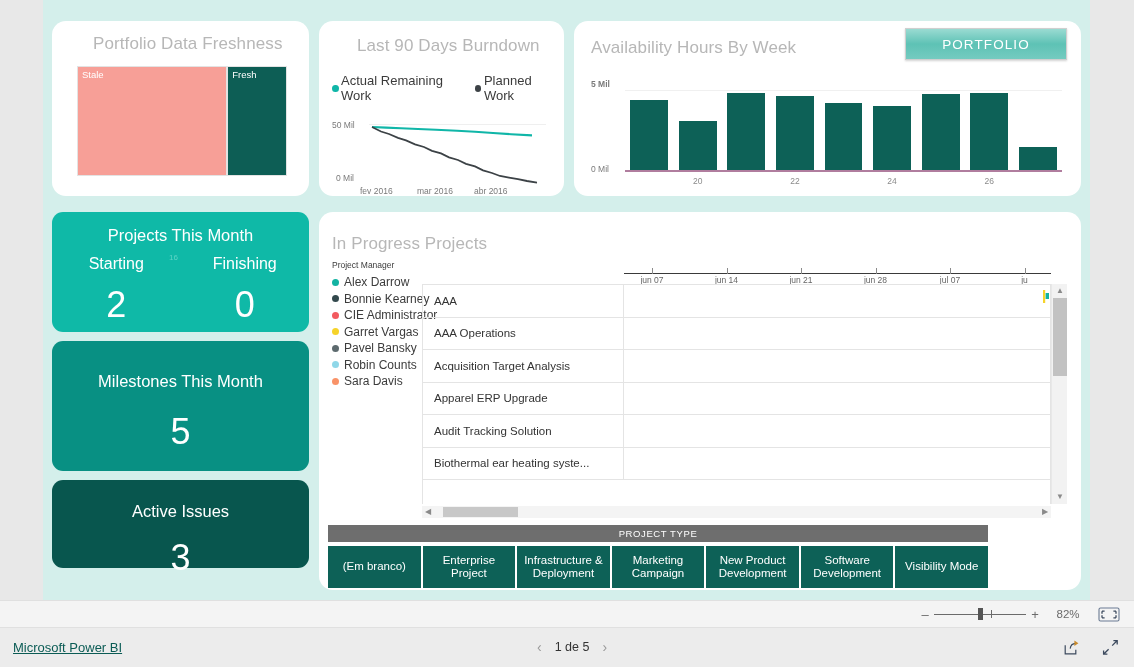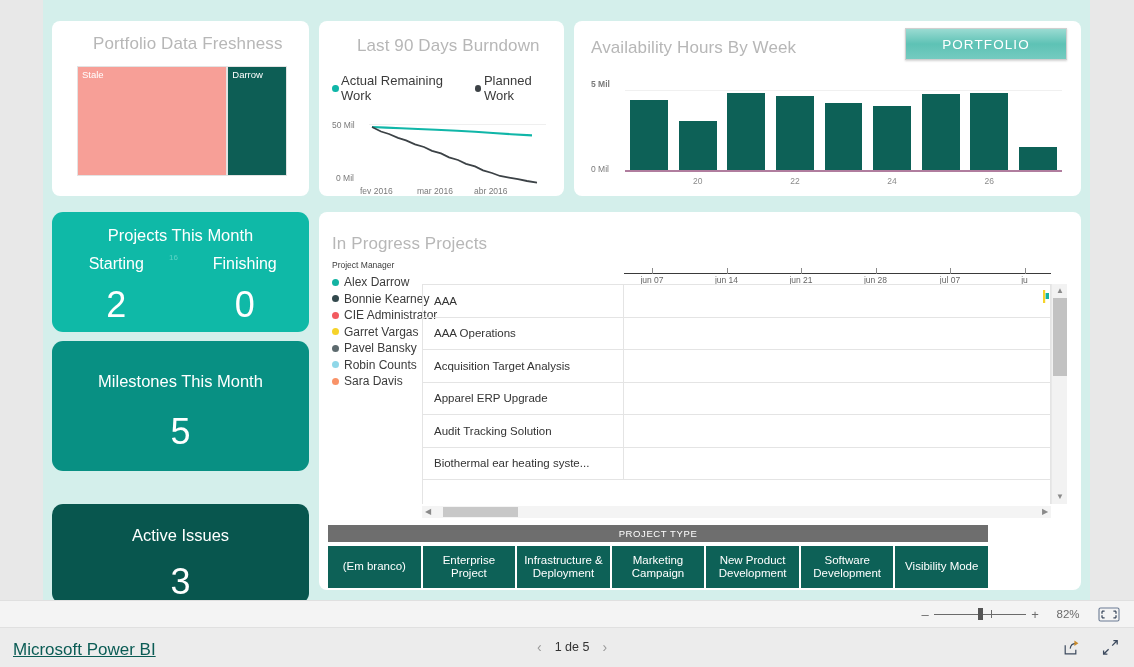--- a/index.html
+++ b/index.html
@@ -11,21 +11,21 @@
   }
   #app { position: relative; width: 1134px; height: 667px; }
 
   
   #canvas {
     position: absolute; left: 43px; top: 0; width: 1047px; height: 600px;
     background: #d4efeb;
   }
 
   .card {
-    position: absolute; background: #ffffff; border-radius: 8px;
+    position: absolute; background: #ffffff; border-radius: 14px;
   }
   .viz-title {
     position: absolute; font-size: 17px; color: #b7b7b7; font-weight: 400;
     letter-spacing: .1px; white-space: nowrap;
   }
 
   
   #freshness { left: 9px; top: 21px; width: 257px; height: 175px; }
   #freshness .viz-title { left: 41px; top: 13px; }
   .tm-wrap { position: absolute; left: 25px; top: 45px; width: 210px; height: 110px; display: flex; }
@@ -54,21 +54,21 @@
   .bars-area { position: absolute; left: 51px; top: 62px; width: 437px; height: 89px; }
   .gridline { position: absolute; left: 0; right: 0; height: 1px; background: #f0f0f0; }
   .baseline { position: absolute; left: 0; right: 0; bottom: 0; height: 2px; background: #b07d9e; }
   .bar { position: absolute; bottom: 2px; background: #0d6157; }
   .btick { position: absolute; font-size: 8.5px; color: #8b8b8b; transform: translateX(-50%); }
 
   
   .kpi { position: absolute; border-radius: 11px; color: #fff; text-align: center; }
   #kpi-projects { left: 9px; top: 212px; width: 257px; height: 120px; background: #0fb9a7; }
   #kpi-miles   { left: 9px; top: 341px; width: 257px; height: 130px; background: #089083; }
-  #kpi-issues  { left: 9px; top: 504px; width: 257px; height: 100px; background: #08564e; }
+  #kpi-issues  { left: 9px; top: 480px; width: 257px; height: 88px; background: #08564e; }
   .kpi-head { font-size: 16.5px; font-weight: 400; }
   .kpi-big { font-size: 36px; font-weight: 400; line-height: 1; }
   .split { display: flex; }
   .split > div { flex: 1; }
   .sublabel { font-size: 16px; }
   .tiny-num { position: absolute; font-size: 8px; color: #5ed4c6; }
 
   
   #inprog { left: 276px; top: 212px; width: 762px; height: 378px; }
   #inprog .viz-title { left: 13px; top: 22px; }
@@ -112,21 +112,21 @@
   }
   .zm-sign { font-size: 13px; color: #6b6b6b; width: 18px; text-align: center; cursor: pointer; }
   .zm-track { position: relative; width: 92px; height: 14px; cursor: pointer; }
   .zm-track .rail { position: absolute; left: 0; right: 0; top: 6.5px; height: 1.4px; background: #6b6b6b; }
   .zm-track .thumb { position: absolute; left: 44px; top: 1px; width: 5px; height: 12px; background: #555; }
   .zm-track .notch { position: absolute; left: 57px; top: 3px; width: 1.4px; height: 8px; background: #6b6b6b; }
   .zm-pct { font-size: 11.5px; color: #6b6b6b; width: 48px; text-align: center; }
   .fit-icon { width: 22px; height: 15px; position: relative; margin-left: 6px; cursor: pointer; }
 
   #footer { position: absolute; left: 0; top: 628px; width: 1134px; height: 39px; background: #ececec; }
-  #pbi-link { position: absolute; left: 13px; top: 12px; font-size: 17px; color: #0b5c55;
+  #pbi-link { position: absolute; left: 13px; top: 12px; font-size: 13px; color: #0b5c55;
               text-decoration: underline; cursor: pointer; }
   .pager { position: absolute; left: 537px; top: 11px; display: flex; align-items: center; gap: 13px; }
   .chev { font-size: 14px; color: #9a9a9a; cursor: pointer; }
   .pg-text { font-size: 12.5px; color: #333; }
   .f-icons { position: absolute; right: 15px; top: 11px; display: flex; gap: 22px; }
   .fi { width: 17px; height: 17px; cursor: pointer; }
 </style>
 </head>
 <body>
 
@@ -134,21 +134,21 @@
 
   <div id="canvas">
 
     <div class="card" id="freshness">
       <div class="viz-title">Portfolio Data Freshness</div>
       <div class="tm-wrap">
         <div class="tm-cell" style="flex:72;background:#f79f97;">
           <span class="tm-label">Stale</span>
         </div>
         <div class="tm-cell" style="flex:28;background:#0d5e55;">
-          <span class="tm-label">Darrow</span>
+          <span class="tm-label">Fresh</span>
         </div>
       </div>
     </div>
 
     <div class="card" id="burndown">
       <div class="viz-title">Last 90 Days Burndown</div>
       <div class="legend-row">
         <span class="li">
           <span class="dot" style="background:#10b6a8"></span>
           <span>Actual Remaining Work</span>

